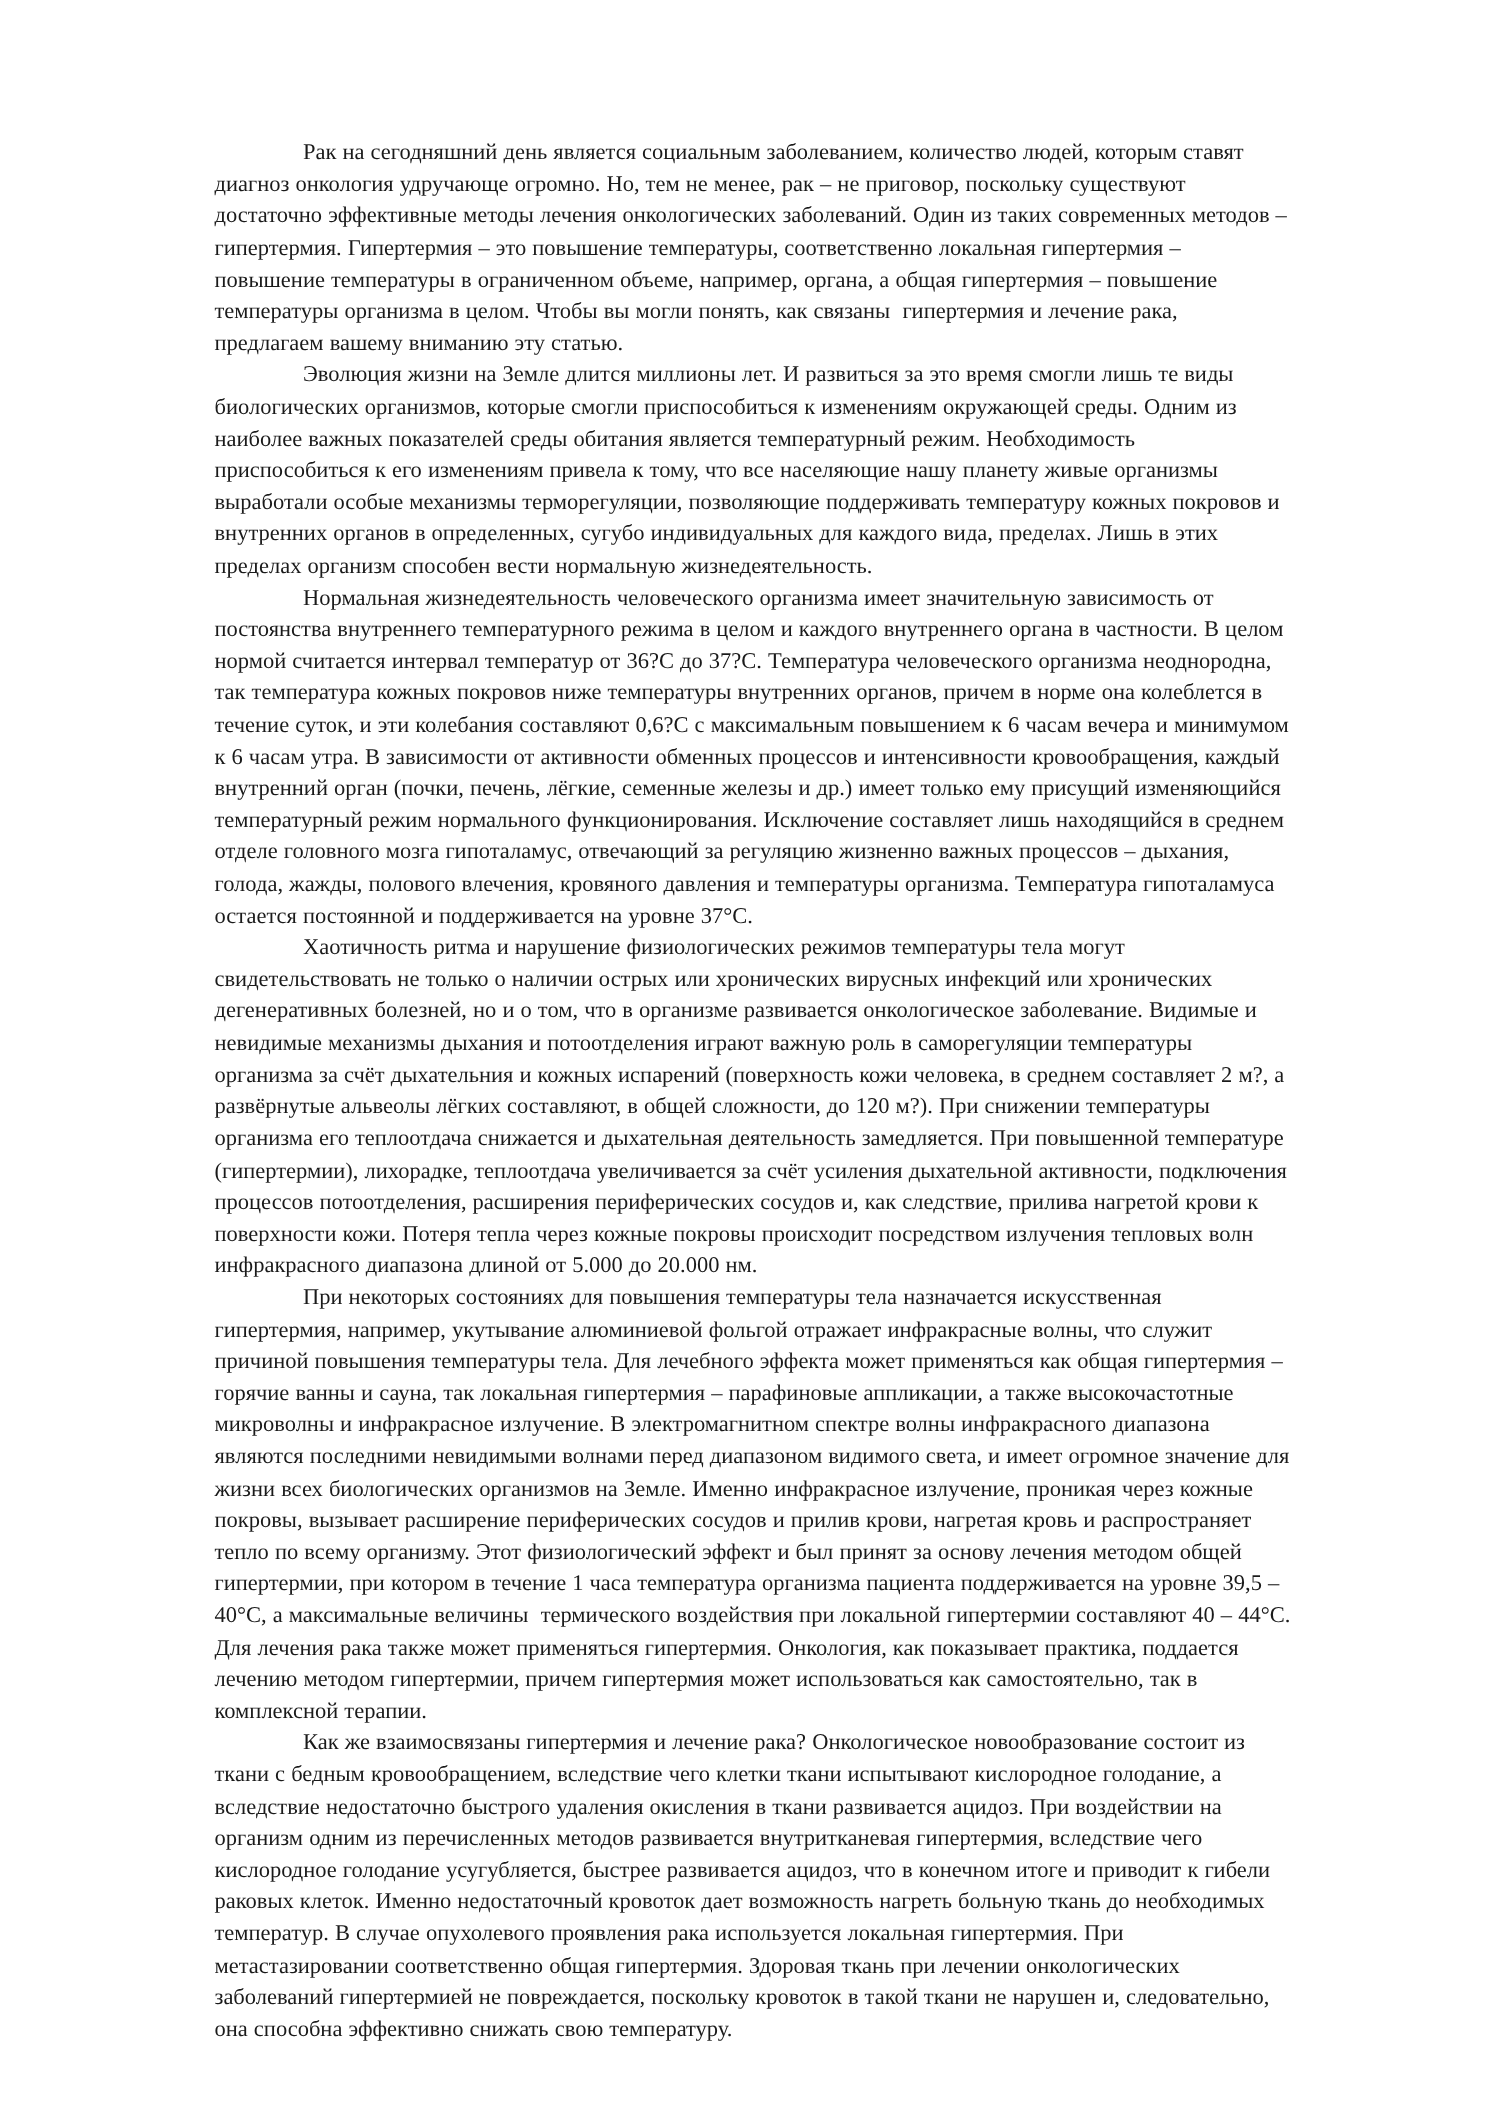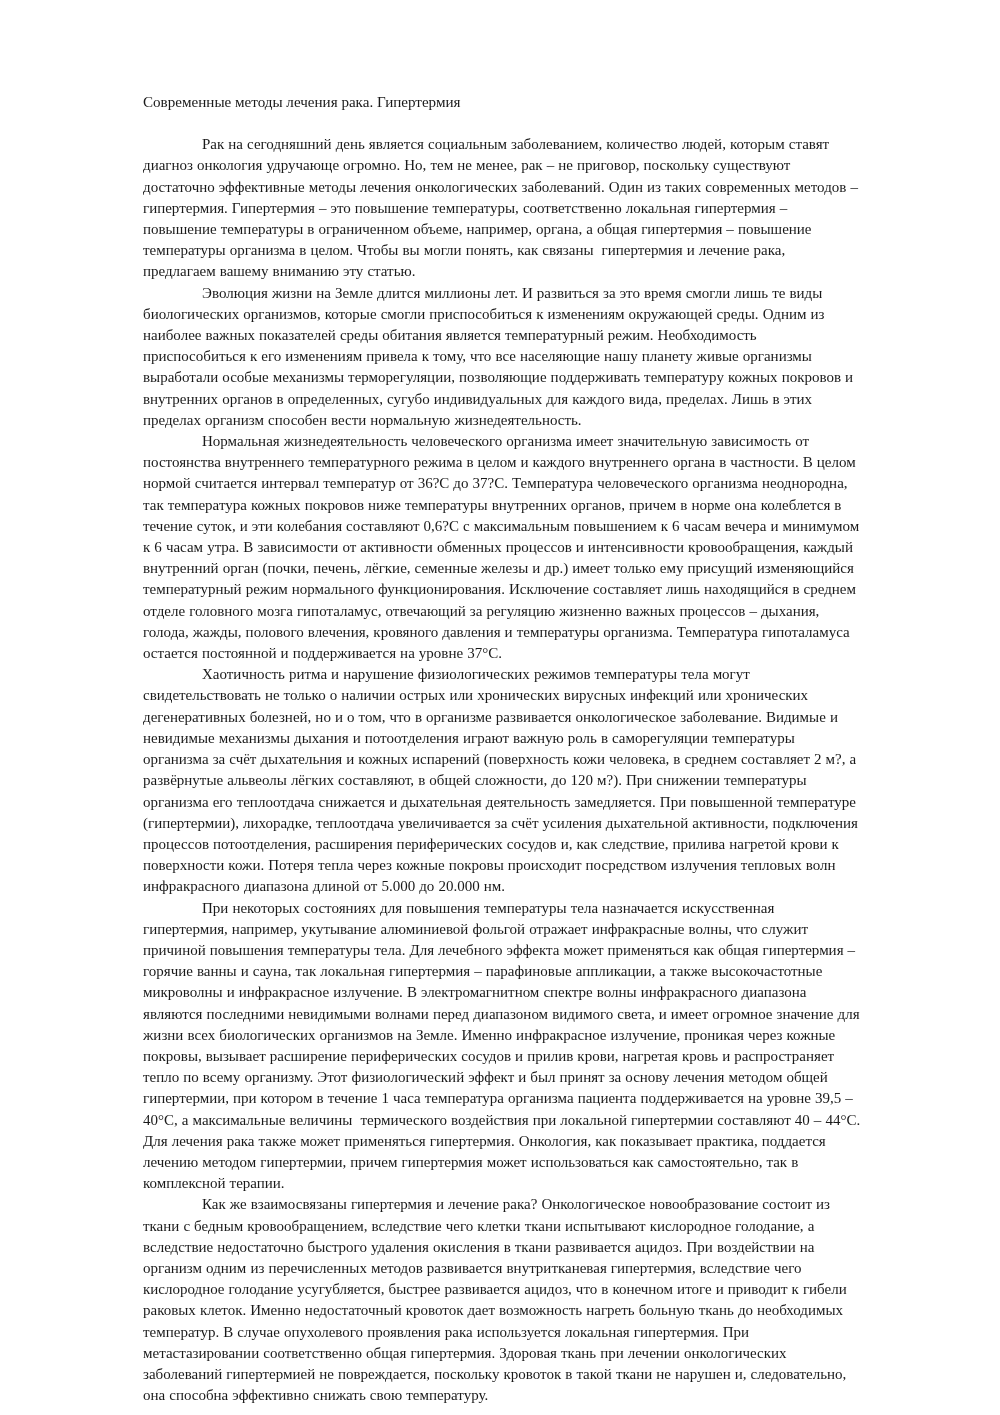--- a/index.html
+++ b/index.html
@@ -44,21 +44,20 @@
     white-space: pre-wrap;
     word-spacing: 0.02em;
     hyphens: none;
   }
 </style>
 </head>
 <body>
 
 <div class="page">
   <div class="doc-body">
-    <p class="doc-title">Современные методы лечения рака. Гипертермия</p>
     <p class="para">Рак на сегодняшний день является социальным заболеванием, количество людей, которым ставят диагноз онкология удручающе огромно. Но, тем не менее, рак – не приговор, поскольку существуют достаточно эффективные методы лечения онкологических заболеваний. Один из таких современных методов – гипертермия. Гипертермия – это повышение температуры, соответственно локальная гипертермия – повышение температуры в ограниченном объеме, например, органа, а общая гипертермия – повышение температуры организма в целом. Чтобы вы могли понять, как связаны  гипертермия и лечение рака, предлагаем вашему вниманию эту статью.</p>
     <p class="para">Эволюция жизни на Земле длится миллионы лет. И развиться за это время смогли лишь те виды биологических организмов, которые смогли приспособиться к изменениям окружающей среды. Одним из наиболее важных показателей среды обитания является температурный режим. Необходимость приспособиться к его изменениям привела к тому, что все населяющие нашу планету живые организмы выработали особые механизмы терморегуляции, позволяющие поддерживать температуру кожных покровов и внутренних органов в определенных, сугубо индивидуальных для каждого вида, пределах. Лишь в этих пределах организм способен вести нормальную жизнедеятельность.</p>
     <p class="para">Нормальная жизнедеятельность человеческого организма имеет значительную зависимость от постоянства внутреннего температурного режима в целом и каждого внутреннего органа в частности. В целом нормой считается интервал температур от 36?С до 37?С. Температура человеческого организма неоднородна, так температура кожных покровов ниже температуры внутренних органов, причем в норме она колеблется в течение суток, и эти колебания составляют 0,6?С с максимальным повышением к 6 часам вечера и минимумом к 6 часам утра. В зависимости от активности обменных процессов и интенсивности кровообращения, каждый внутренний орган (почки, печень, лёгкие, семенные железы и др.) имеет только ему присущий изменяющийся температурный режим нормального функционирования. Исключение составляет лишь находящийся в среднем отделе головного мозга гипоталамус, отвечающий за регуляцию жизненно важных процессов – дыхания, голода, жажды, полового влечения, кровяного давления и температуры организма. Температура гипоталамуса остается постоянной и поддерживается на уровне 37°С.</p>
     <p class="para">Хаотичность ритма и нарушение физиологических режимов температуры тела могут свидетельствовать не только о наличии острых или хронических вирусных инфекций или хронических дегенеративных болезней, но и о том, что в организме развивается онкологическое заболевание. Видимые и невидимые механизмы дыхания и потоотделения играют важную роль в саморегуляции температуры организма за счёт дыхательния и кожных испарений (поверхность кожи человека, в среднем составляет 2 м?, а развёрнутые альвеолы лёгких составляют, в общей сложности, до 120 м?). При снижении температуры организма его теплоотдача снижается и дыхательная деятельность замедляется. При повышенной температуре (гипертермии), лихорадке, теплоотдача увеличивается за счёт усиления дыхательной активности, подключения процессов потоотделения, расширения периферических сосудов и, как следствие, прилива нагретой крови к поверхности кожи. Потеря тепла через кожные покровы происходит посредством излучения тепловых волн инфракрасного диапазона длиной от 5.000 до 20.000 нм.</p>
     <p class="para">При некоторых состояниях для повышения температуры тела назначается искусственная гипертермия, например, укутывание алюминиевой фольгой отражает инфракрасные волны, что служит причиной повышения температуры тела. Для лечебного эффекта может применяться как общая гипертермия – горячие ванны и сауна, так локальная гипертермия – парафиновые аппликации, а также высокочастотные микроволны и инфракрасное излучение. В электромагнитном спектре волны инфракрасного диапазона являются последними невидимыми волнами перед диапазоном видимого света, и имеет огромное значение для жизни всех биологических организмов на Земле. Именно инфракрасное излучение, проникая через кожные покровы, вызывает расширение периферических сосудов и прилив крови, нагретая кровь и распространяет тепло по всему организму. Этот физиологический эффект и был принят за основу лечения методом общей гипертермии, при котором в течение 1 часа температура организма пациента поддерживается на уровне 39,5 – 40°С, а максимальные величины  термического воздействия при локальной гипертермии составляют 40 – 44°С. Для лечения рака также может применяться гипертермия. Онкология, как показывает практика, поддается лечению методом гипертермии, причем гипертермия может использоваться как самостоятельно, так в комплексной терапии.</p>
     <p class="para">Как же взаимосвязаны гипертермия и лечение рака? Онкологическое новообразование состоит из ткани с бедным кровообращением, вследствие чего клетки ткани испытывают кислородное голодание, а вследствие недостаточно быстрого удаления окисления в ткани развивается ацидоз. При воздействии на организм одним из перечисленных методов развивается внутритканевая гипертермия, вследствие чего кислородное голодание усугубляется, быстрее развивается ацидоз, что в конечном итоге и приводит к гибели раковых клеток. Именно недостаточный кровоток дает возможность нагреть больную ткань до необходимых температур. В случае опухолевого проявления рака используется локальная гипертермия. При метастазировании соответственно общая гипертермия. Здоровая ткань при лечении онкологических заболеваний гипертермией не повреждается, поскольку кровоток в такой ткани не нарушен и, следовательно, она способна эффективно снижать свою температуру.</p>
   </div>
 </div>
 
 </body></html>

